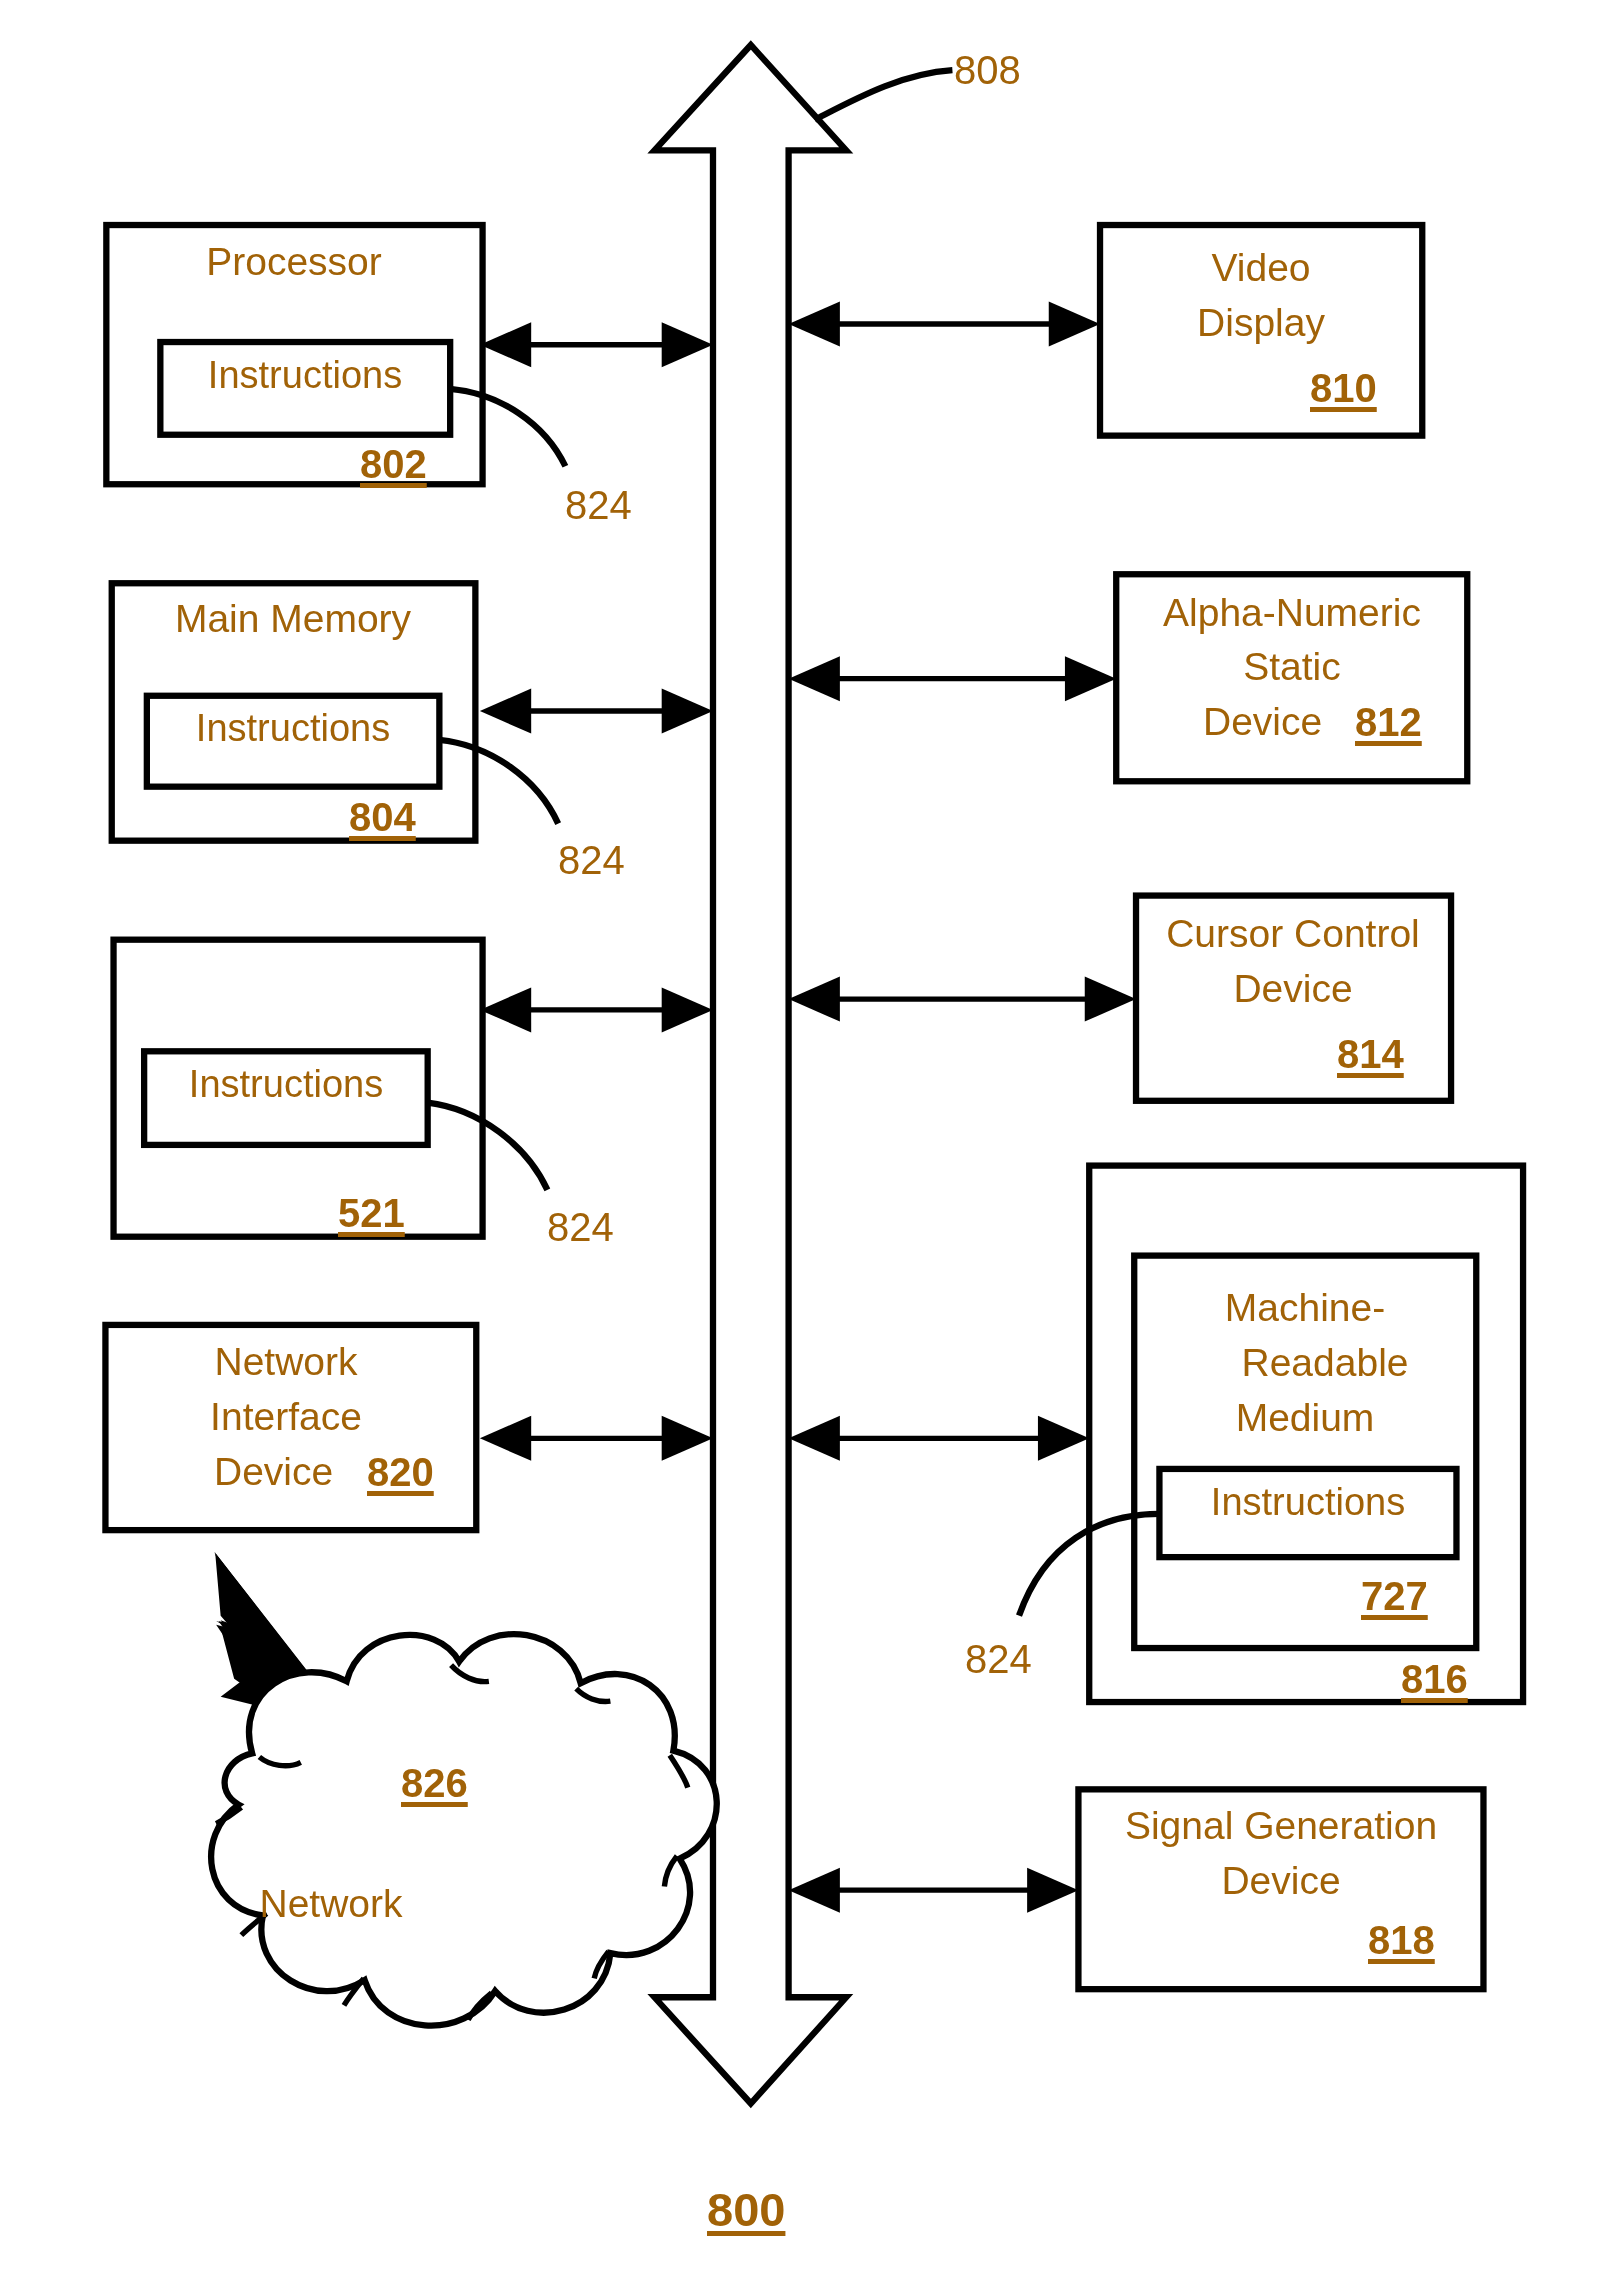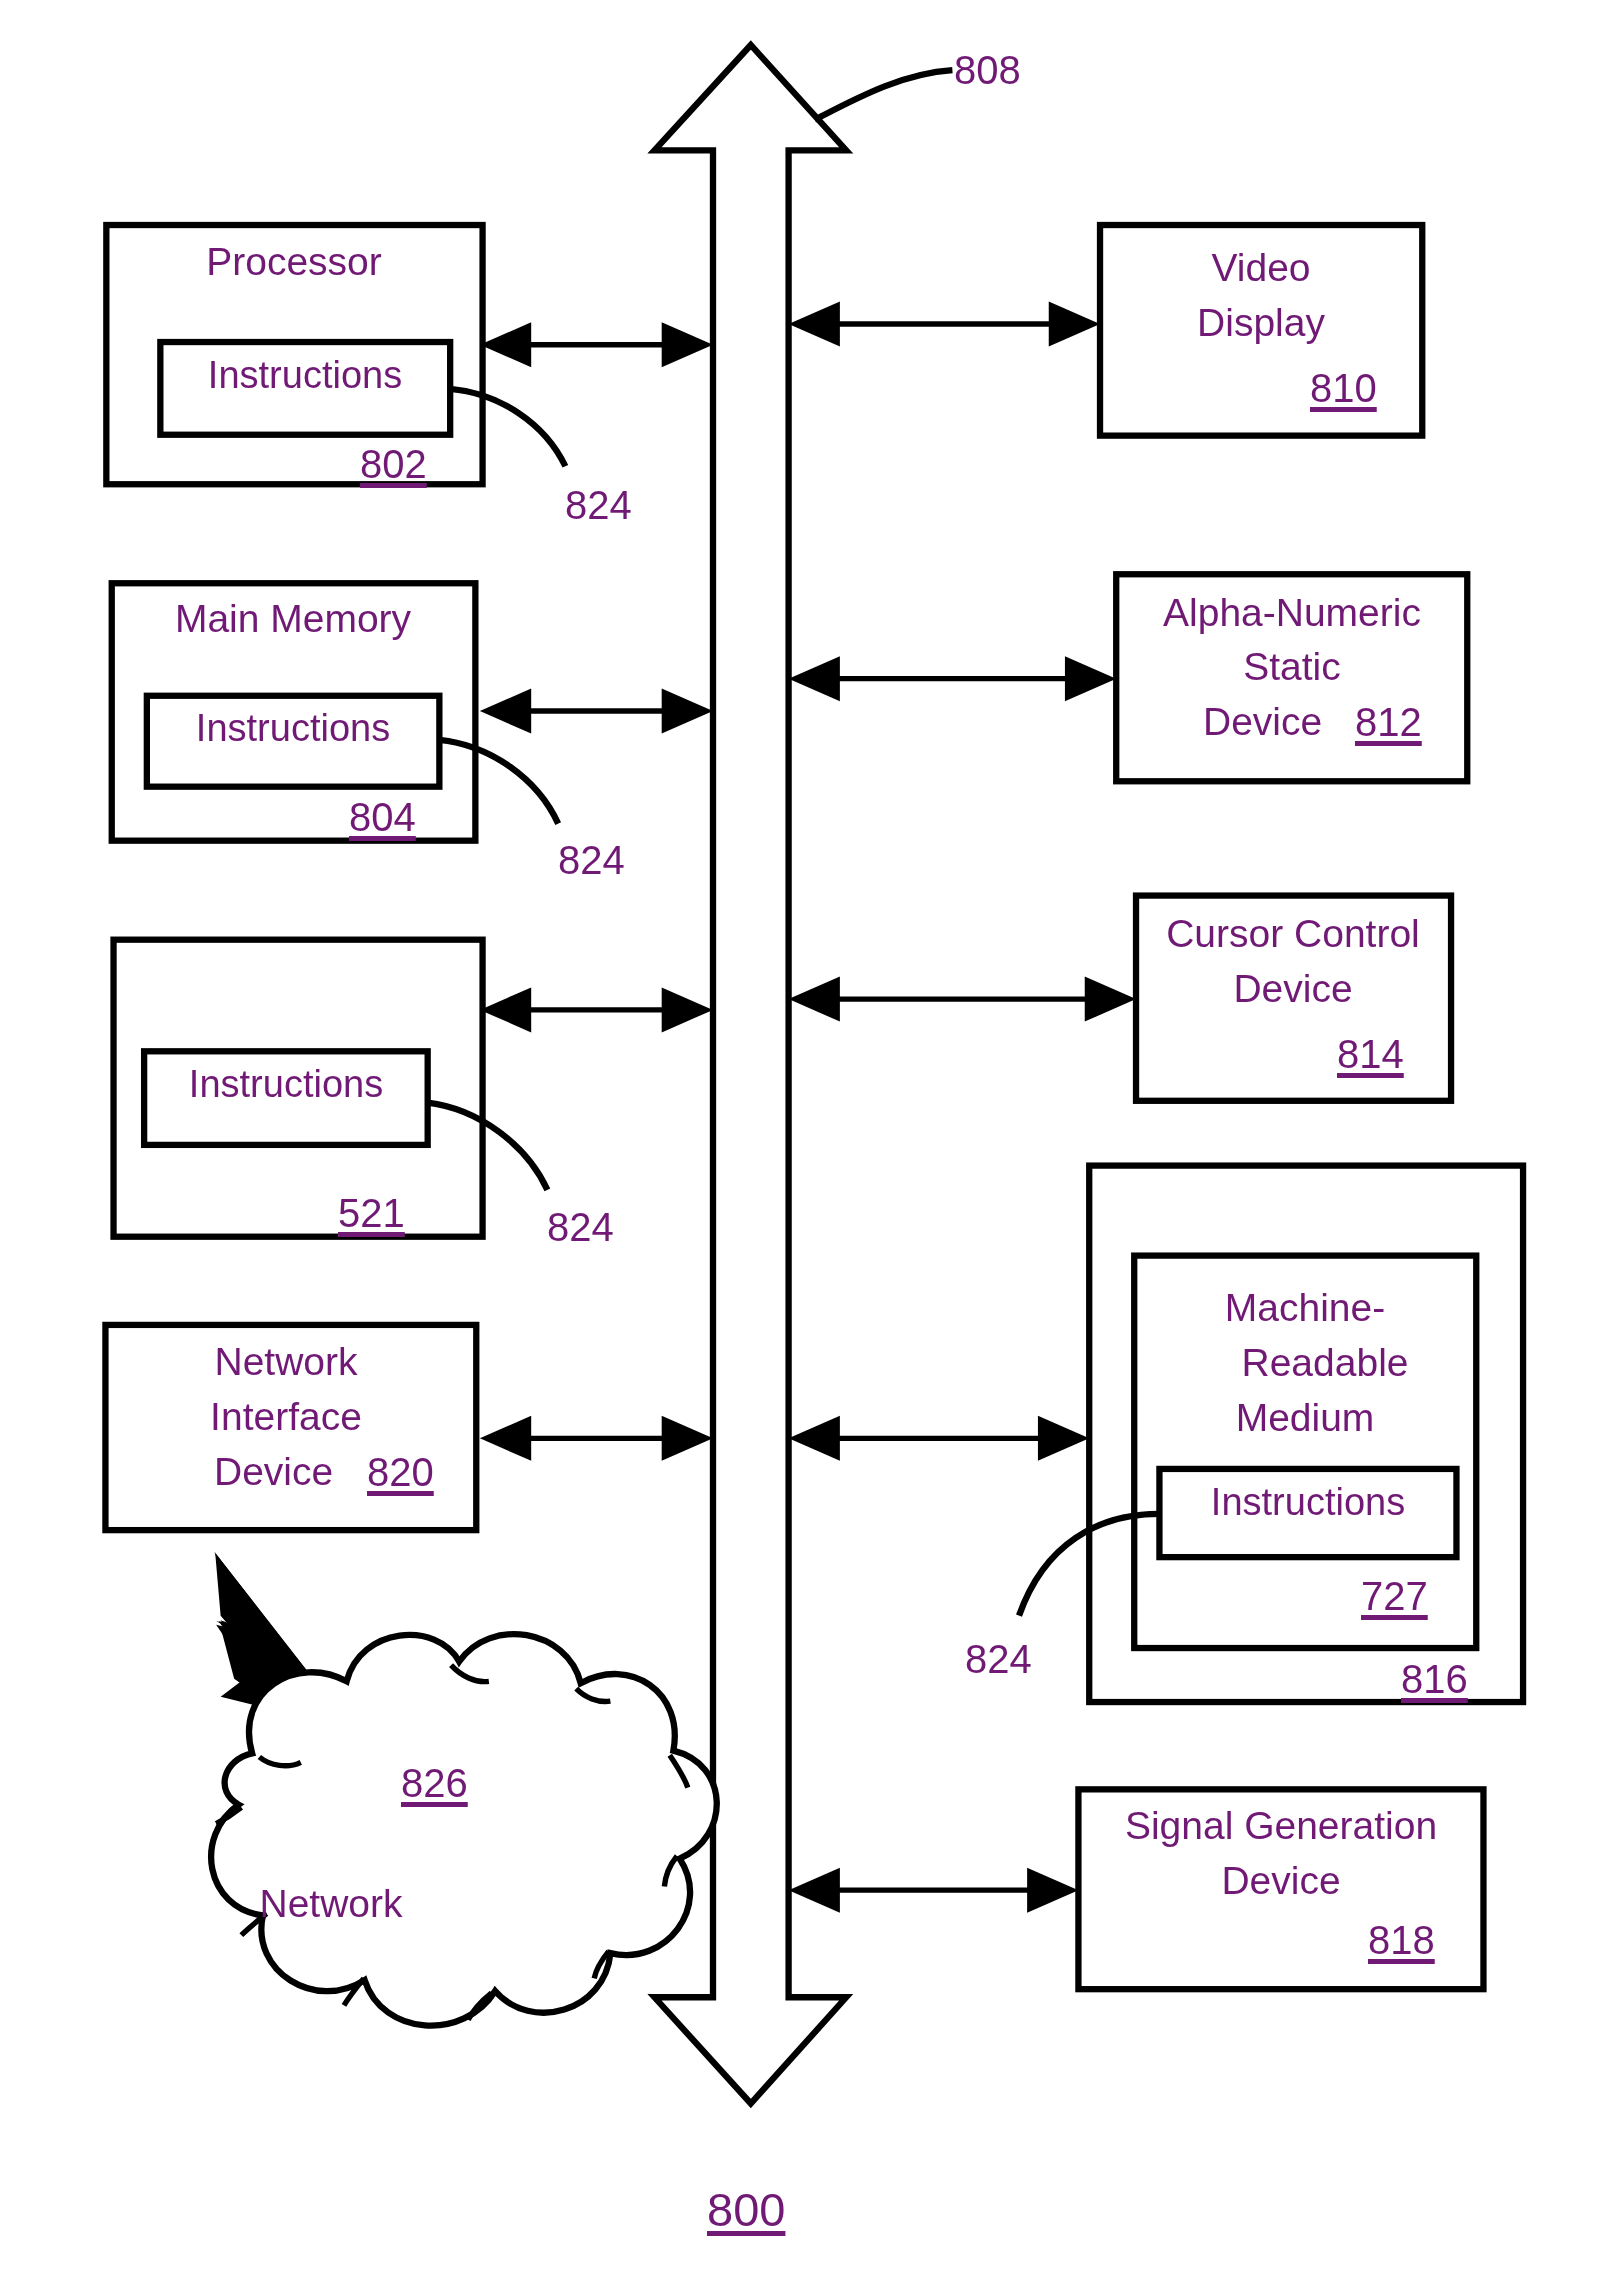--- a/index.html
+++ b/index.html
@@ -52,31 +52,31 @@
   .cloudline {
     fill: #ffffff;
     stroke: #000000;
     stroke-width: 7;
     stroke-linecap: round;
   }
   
   .txt {
     position: absolute;
     font-family: "Liberation Sans", sans-serif;
-    color: #701a75;
+    color: #a16207;
     white-space: pre;
     line-height: 1.18;
   }
   .label-main {
     font-size: 39px;
     text-align: center;
   }
   .refnum {
     font-size: 40px;
-    font-weight: normal;
+    font-weight: bold;
     text-decoration: underline;
     text-underline-offset: 5.4px;
     text-decoration-thickness: 5.4px;
   }
   .refnum-plain {
     font-size: 40px;
     font-weight: normal;
   }
   .inner-label {
     font-size: 38px;

